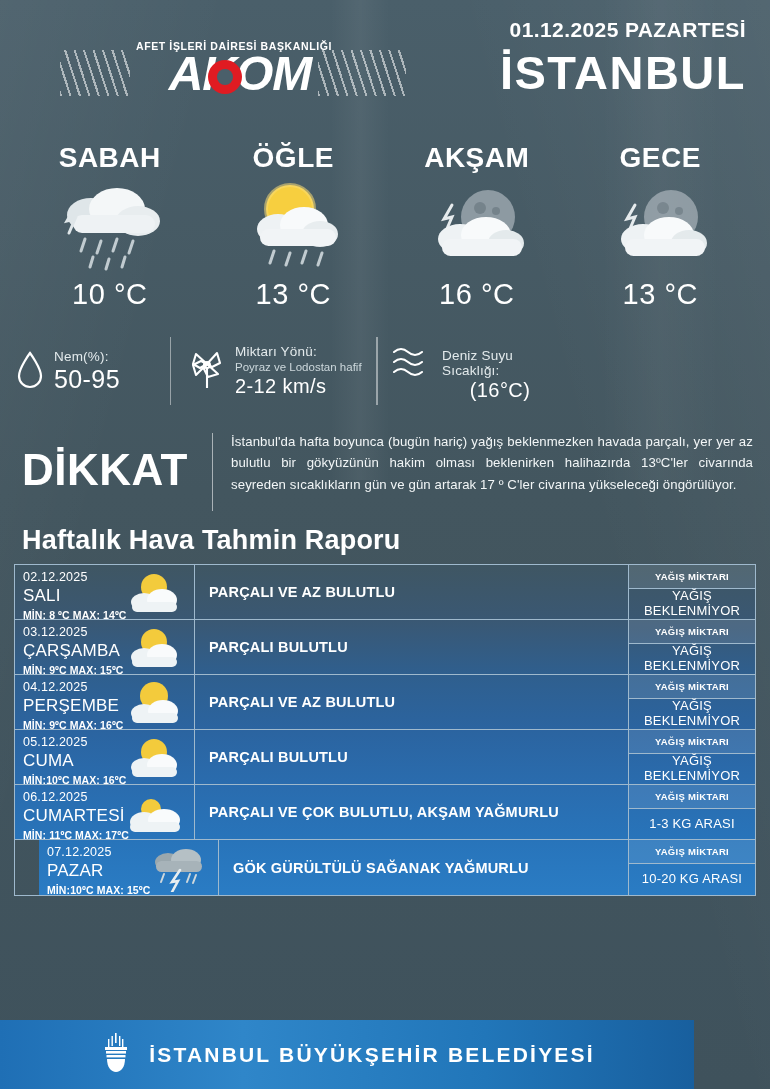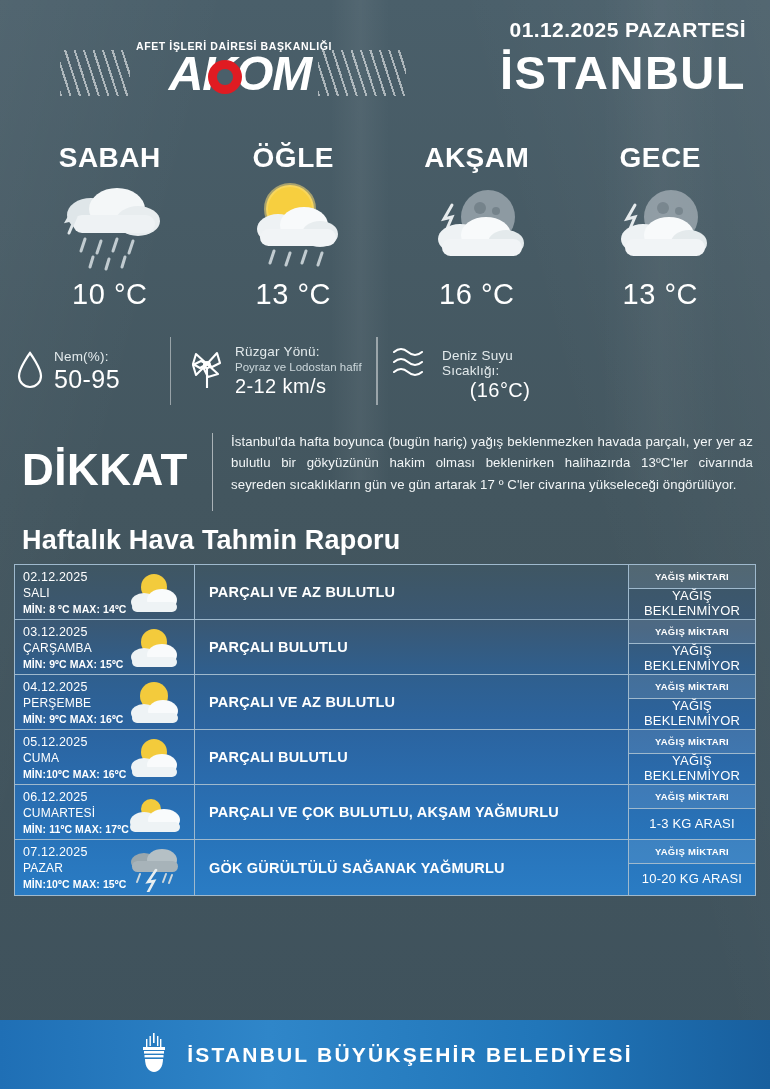--- a/index.html
+++ b/index.html
@@ -101,43 +101,43 @@
   
   .fc-title { color:#fff; font-size:27px; font-weight:bold; letter-spacing:0.2px; padding:12px 0 8px 22px; }
   .table { margin:0 14px; border:1px solid #9fb9cd; }
   .row { display:flex; height:55px; border-bottom:1px solid #9fb9cd; position:relative; }
   .row:last-child { border-bottom:none; }
   .row.r1 { background:linear-gradient(180deg,#3f5663,#3a5873); }
   .row.r2 { background:linear-gradient(180deg,#3a5873,#2f5f8e); }
   .row.r3 { background:linear-gradient(180deg,#2f5f8e,#2b64a0); }
   .row.r4 { background:linear-gradient(180deg,#2b64a0,#2a6cae); }
   .row.r5 { background:linear-gradient(180deg,#2a6cae,#2874ba); }
-  .row.r6 { background:linear-gradient(180deg,#2874ba,#2a7cc4); }
+  .row.r6 { background:linear-gradient(180deg,#2874ba,#2a7cc4);margin-left:24px; }
 
   .c-date { width:180px; border-right:1px solid #9fb9cd; position:relative; padding:5px 0 0 8px; }
   .c-date .d1 { color:#fff; font-size:12.5px; letter-spacing:0.2px; }
-  .c-date .d2 { color:#fff; font-size:12px; letter-spacing:0.2px; margin-top:2px; }
+  .c-date .d2 { color:#fff; font-size:17px; letter-spacing:0.2px; margin-top:2px; }
   .c-date .d3 { color:#fff; font-size:10.5px; font-weight:bold; letter-spacing:0.1px; margin-top:3px; }
   .c-date .ricon { position:absolute; right:4px; top:4px; width:72px; height:48px; }
   .c-desc { flex:1; display:flex; align-items:center; padding-left:14px; border-right:1px solid #9fb9cd; }
   .c-desc span { color:#fff; font-size:14.5px; font-weight:bold; letter-spacing:0.2px; }
   .c-prec { width:126px; display:flex; flex-direction:column; }
   .c-prec .ph {
     height:24px; display:flex; align-items:center; justify-content:center;
     color:#fff; font-size:9.5px; font-weight:bold; letter-spacing:0.3px;
     background:rgba(255,255,255,0.10); border-bottom:1px solid #9fb9cd;
   }
   .c-prec .pv {
     flex:1; display:flex; align-items:center; justify-content:center; text-align:center;
     color:#fff; font-size:13px; line-height:1.15; letter-spacing:0.2px; padding:0 3px;
   }
 
   
   .footer {
-    position:absolute; left:0; bottom:0; width:770px; height:69px;
+    position:absolute; left:0; bottom:0; width:694px; height:69px;
     background:linear-gradient(90deg,#1f6fb5 0%,#2f86c9 35%,#2176b9 70%,#185f9e 100%);
     display:flex; align-items:center; justify-content:center;
   }
   .footer-inner { display:flex; align-items:center; gap:16px; }
   .footer-text { color:#fff; font-size:21px; font-weight:bold; letter-spacing:2.2px; }
 </style>
 </head>
 <body>
 
 <div class="page">
@@ -268,21 +268,21 @@
             <path d="M20 20 L9 10 L6 20 L13 24 Z"></path>
             <path d="M20 20 L30 9 L33 19 L25 23 Z"></path>
             <path d="M20 20 L31 30 L21 33 L17 25 Z"></path>
             <path d="M20 20 L9 31 L6 21 L14 17 Z"></path>
             <circle cx="20" cy="21" r="3"></circle>
             <line x1="20" y1="24" x2="20" y2="44"></line>
           </g>
         </svg>
       </div>
       <div class="stxt" style="margin-left:8px;">
-        <div class="label">Rüzgar Yönü:</div>
+        <div class="label">Miktarı Yönü:</div>
         <div class="sub">Poyraz ve Lodostan hafif</div>
         <div class="big sm">2-12 km/s</div>
       </div>
     </div>
 
     <div class="vdiv"></div>
 
 
     <div class="vdiv"></div>
 

